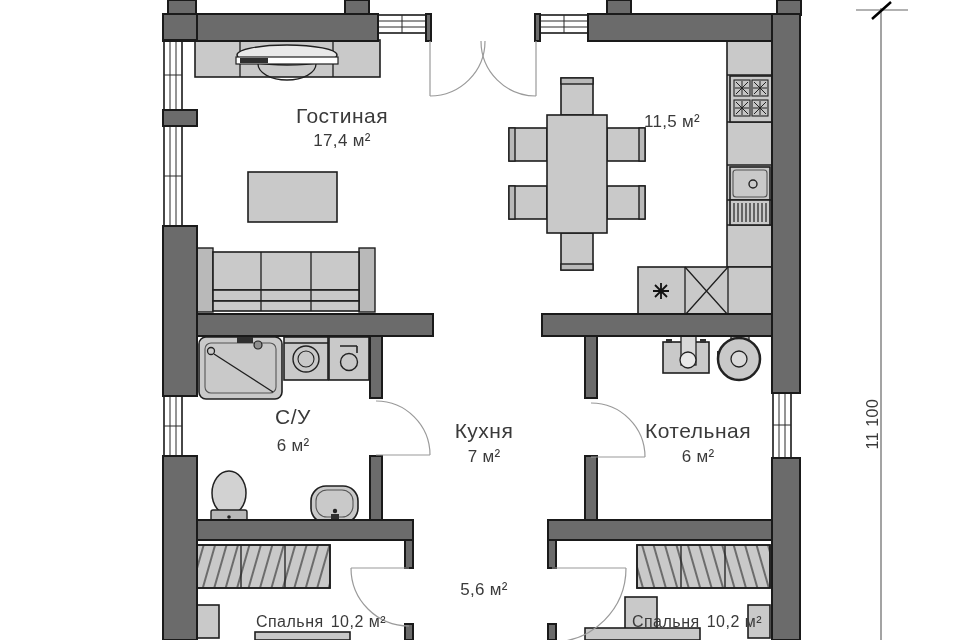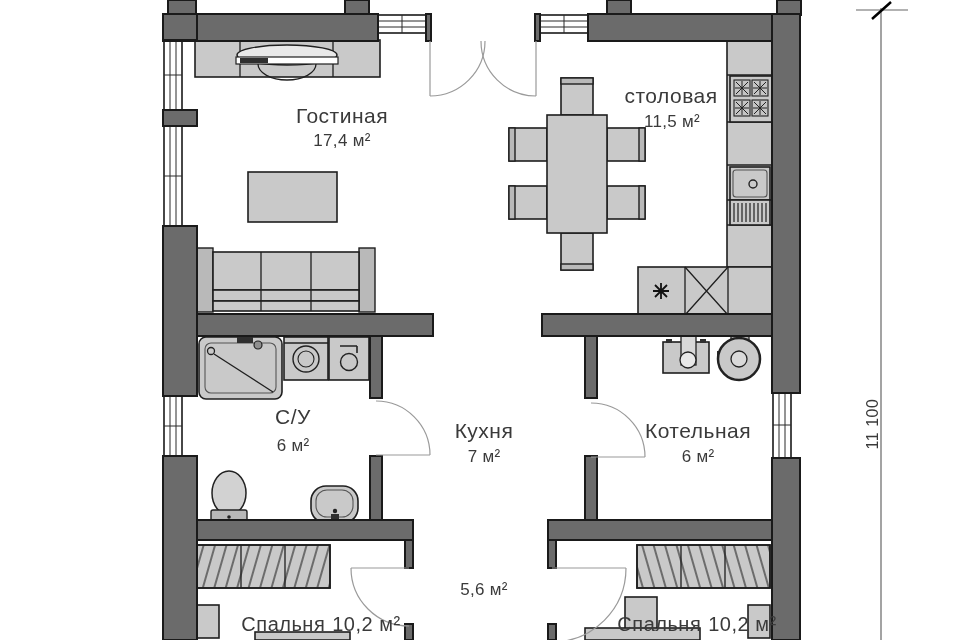--- a/index.html
+++ b/index.html
@@ -2,21 +2,21 @@
 <html><head>
 <meta charset="utf-8">
 <style>
   html,body{margin:0;padding:0;background:#fff;}
   #stage{position:relative;width:960px;height:640px;background:#ffffff;overflow:hidden;
          font-family:"Liberation Sans", sans-serif;}
   #plan-svg{position:absolute;left:0;top:0;}
   .label{position:absolute;color:#3a3a3a;text-align:center;white-space:nowrap;line-height:1.05;}
   .room-name{font-size:21px;letter-spacing:.5px;}
   .room-area{font-size:17px;letter-spacing:.3px;}
-  .bedroom-line{font-size:20px;letter-spacing:.5px;}
+  .bedroom-line{font-size:16px;letter-spacing:.5px;}
   .bedroom-line .sp{margin-left:7px;}
   .dim-label{position:absolute;left:864px;top:452px;width:56px;font-size:16px;color:#3a3a3a;
              transform:rotate(-90deg);transform-origin:0 0;text-align:center;letter-spacing:.5px;}
   
   .w{fill:#6b6b6b;stroke:#1a1a1a;stroke-width:2;}
   .win{fill:#ffffff;stroke:#1a1a1a;stroke-width:1.6;}
   .mul{stroke:#2a2a2a;stroke-width:1;fill:none;}
   .f{fill:#c9c9c9;stroke:#1f1f1f;stroke-width:1.6;}
   .f2{fill:#b9b9b9;stroke:#1f1f1f;stroke-width:1.4;}
   .ln{stroke:#1f1f1f;stroke-width:1.3;fill:none;}
@@ -275,21 +275,20 @@
   <g>
     <line class="dim" x1="881" y1="8" x2="881" y2="640"></line>
     <line class="dim" x1="856" y1="10" x2="908" y2="10"></line>
     <path d="M872,19 L891,2" stroke="#000" stroke-width="2.5"></path>
   </g>
 </svg>
 
   <div class="label room-name" style="left:262px;top:105px;width:160px;">Гостиная</div>
   <div class="label room-area" style="left:282px;top:132px;width:120px;">17,4 м²</div>
 
-  <div class="label room-name" style="left:611px;top:85px;width:120px;">столовая</div>
   <div class="label room-area" style="left:622px;top:113px;width:100px;">11,5 м²</div>
 
   <div class="label room-name" style="left:253px;top:406px;width:80px;">С/У</div>
   <div class="label room-area" style="left:253px;top:437px;width:80px;">6 м²</div>
 
   <div class="label room-name" style="left:434px;top:420px;width:100px;">Кухня</div>
   <div class="label room-area" style="left:444px;top:448px;width:80px;">7 м²</div>
 
   <div class="label room-name" style="left:628px;top:420px;width:140px;">Котельная</div>
   <div class="label room-area" style="left:658px;top:448px;width:80px;">6 м²</div>

